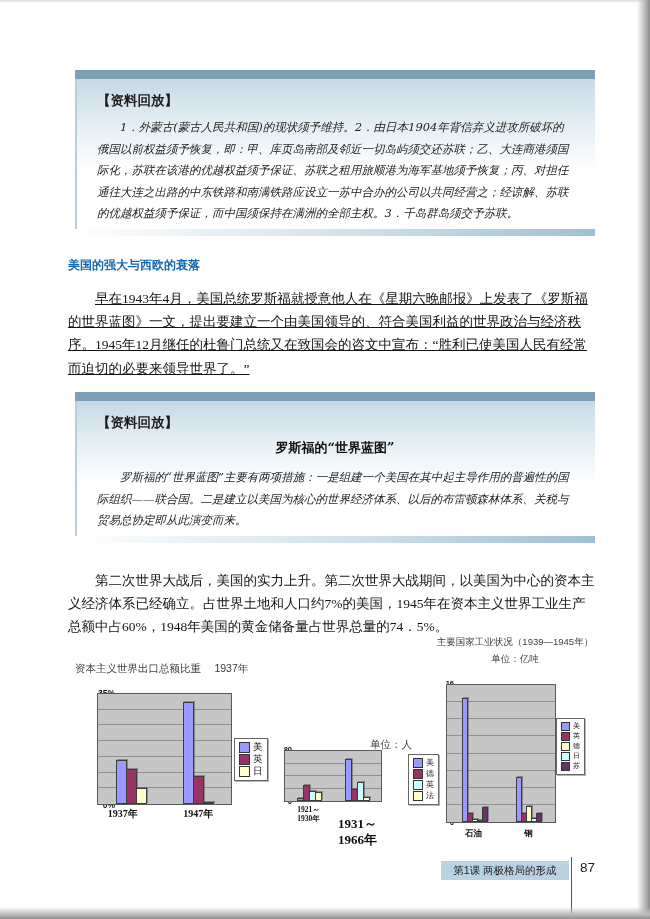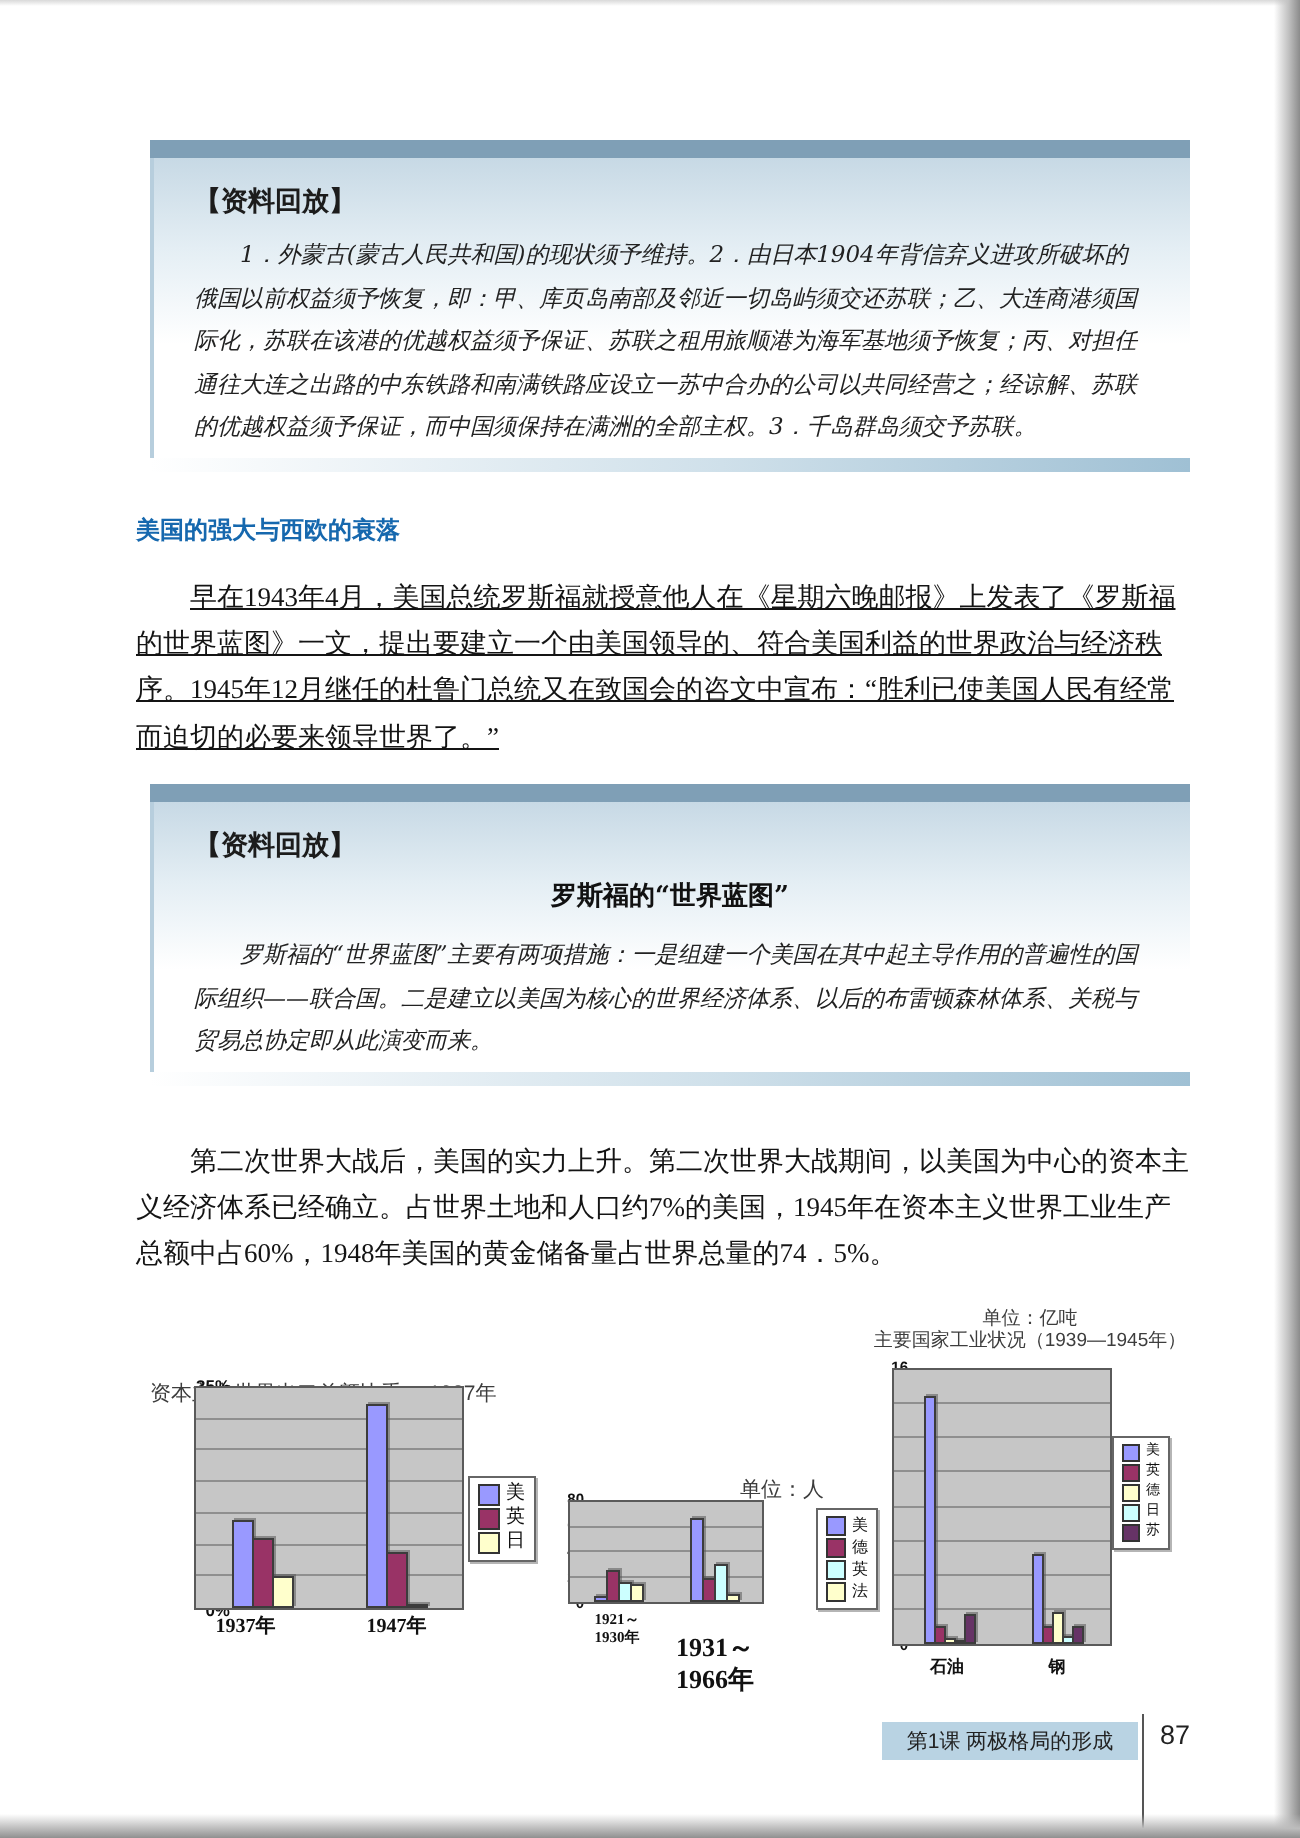--- a/index.html
+++ b/index.html
@@ -45,21 +45,21 @@
   .section-heading{position:absolute;left:68px;top:257px;
     font-size:12px;font-weight:bold;color:#1668ae;}
   .para{position:absolute;left:68px;width:527px;
     font-family:"Liberation Serif","DejaVu Serif",serif;
     font-size:13.5px;line-height:1.72;text-indent:2em;color:#141414;margin:0;}
   #para1{top:287px;text-decoration:underline;}
   #para2{top:569px;}
 
   
   .chart{position:absolute;}
-  .c-title{position:absolute;color:#3d3d3d;white-space:pre-line;margin-top:28px;}
+  .c-title{position:absolute;color:#3d3d3d;white-space:pre-line;}
   .c-unit{position:absolute;color:#3d3d3d;}
   .plot{position:absolute;background:#c6c6c6;border:1px solid #5a5a5a;box-sizing:border-box;}
   .gridline{position:absolute;left:0;width:100%;height:1px;background:#8f8f8f;}
   .bargroups{position:absolute;left:0;top:0;width:100%;height:100%;display:flex;}
   .group{flex:1;display:flex;align-items:flex-end;justify-content:center;}
   .bar{border:1px solid #3c3c3c;box-sizing:border-box;margin-right:-1px;
     box-shadow:1px -1px 0 rgba(90,90,90,.55);}
   .yaxis{position:absolute;}
   .ytick{position:absolute;right:2px;font-weight:bold;color:#111;line-height:1;}
   .xlabel{position:absolute;text-align:center;white-space:pre-line;color:#111;

